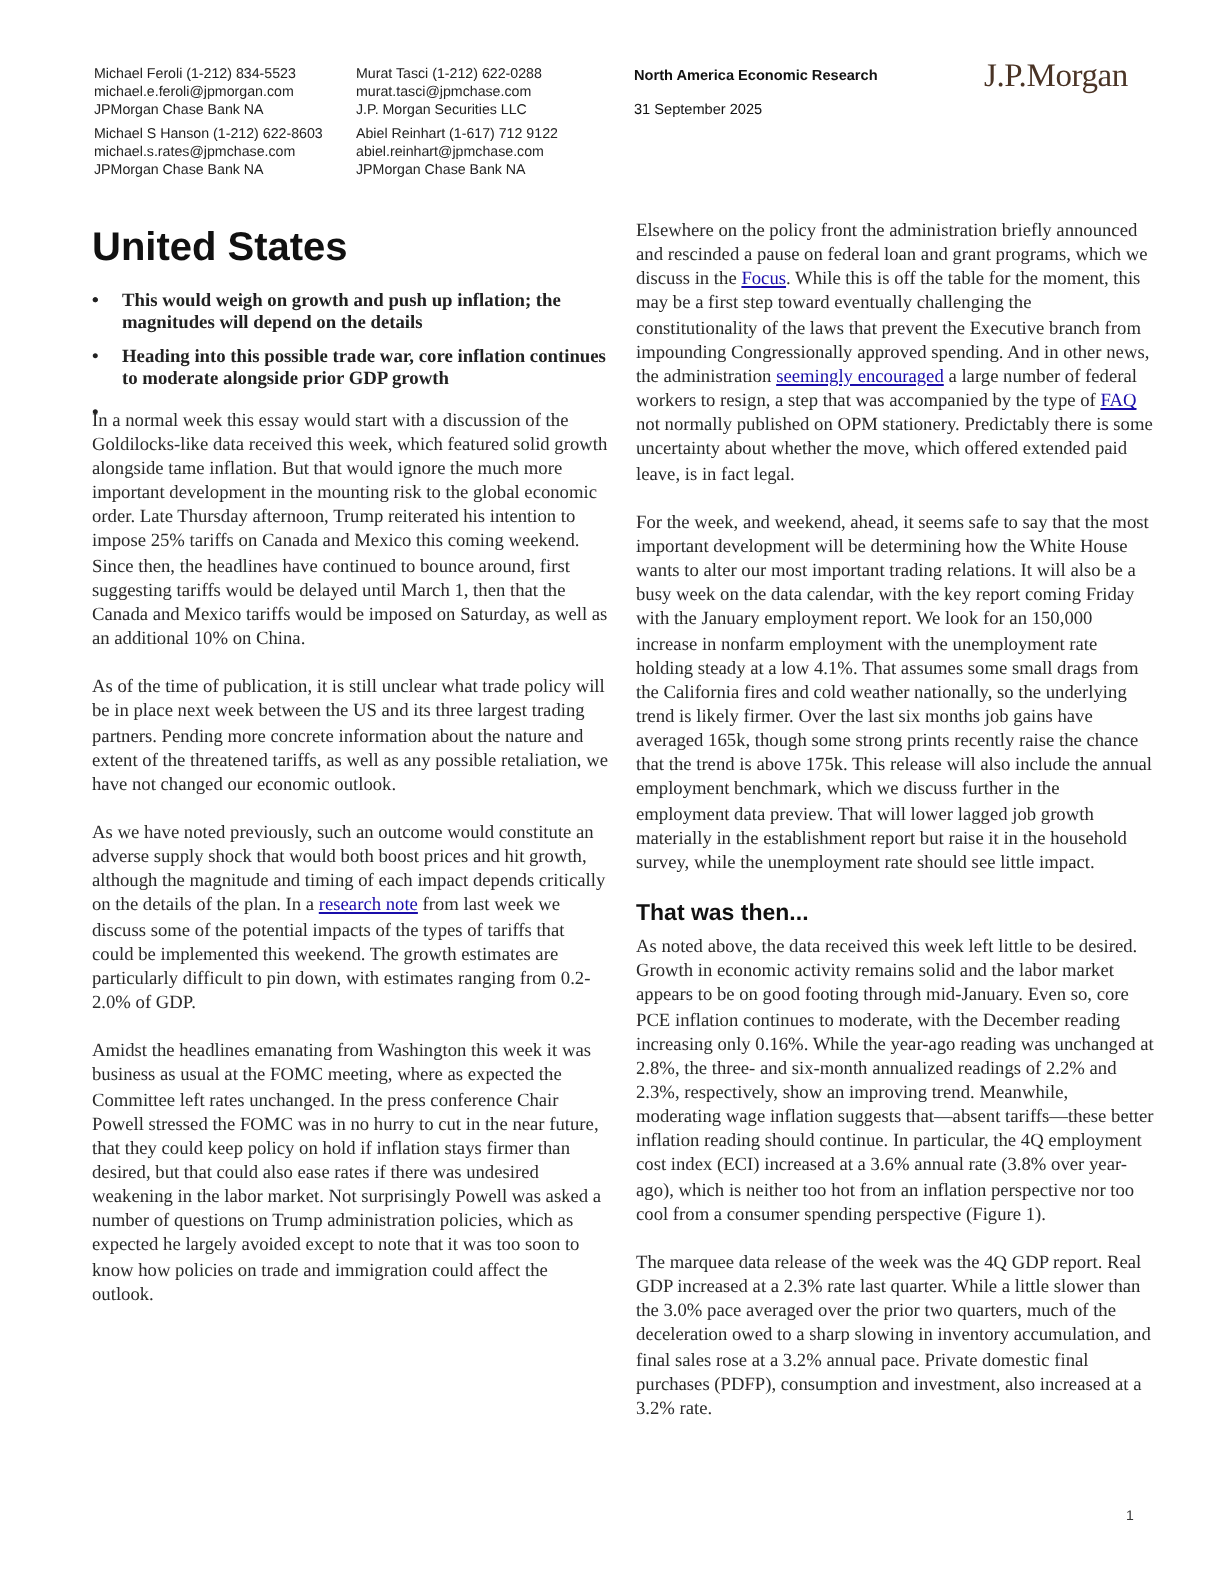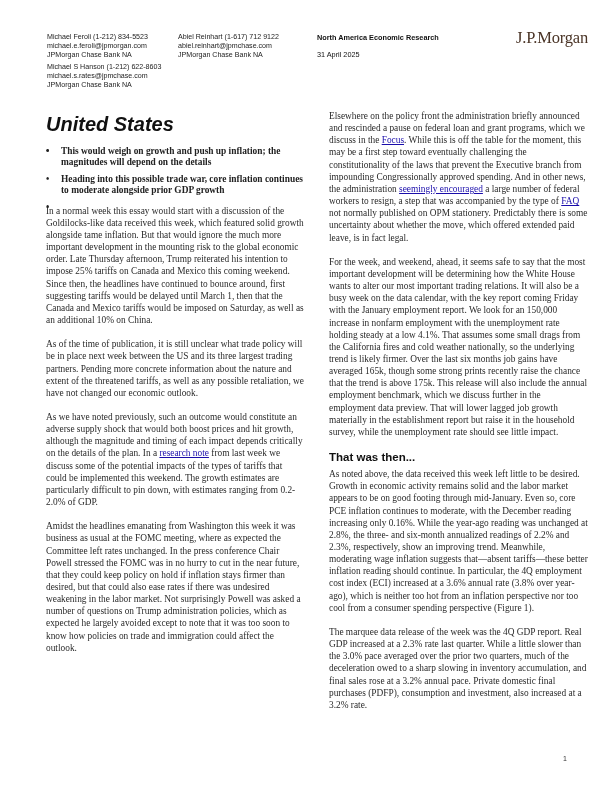--- a/index.html
+++ b/index.html
@@ -4,25 +4,25 @@
 <style>
   html, body { margin: 0; padding: 0; background: #ffffff; }
   body { width: 612px; height: 792px; position: relative; overflow: hidden; font-family: "Liberation Serif", serif; color: #222; }
   .hdr-contacts { position: absolute; left: 47px; top: 33px; font-family: "Liberation Sans", sans-serif; font-size: 7.1px; line-height: 9.2px; color: #222; }
   .contact-col { position: absolute; top: 0; width: 150px; }
   .contact { margin-bottom: 2px; white-space: nowrap; }
   .contact div { white-space: nowrap; }
   .hdr-right { position: absolute; left: 317px; top: 33px; font-family: "Liberation Sans", sans-serif; font-size: 7.3px; color: #111; }
   .series { font-weight: bold; }
   .date { margin-top: 8px; }
-  .logo { position: absolute; left: 492px; top: 28px; font-family: "Liberation Serif", serif; font-size: 16.5px; color: #4a3426; letter-spacing: -0.2px; margin-left: 24px; }
+  .logo { position: absolute; left: 492px; top: 28px; font-family: "Liberation Serif", serif; font-size: 16.5px; color: #4a3426; letter-spacing: -0.2px; }
   .col { position: absolute; top: 110px; width: 259px; font-size: 9.35px; line-height: 12.15px; color: #2a2a2a; }
   .col-left { left: 46px; }
-  .col-right { left: 318px; margin-left: 11px; }
-  .title { font-family: "Liberation Sans", sans-serif; font-weight: bold; font-size: 20px; color: #111; margin: 2px 0 10px 0; line-height: 24px; font-style: italic; }
+  .col-right { left: 318px; }
+  .title { font-family: "Liberation Sans", sans-serif; font-weight: bold; font-size: 20px; color: #111; margin: 2px 0 10px 0; line-height: 24px; }
   ul.bullets { list-style: none; margin: 0 0 8px 0; padding: 0; }
   ul.bullets li { position: relative; padding-left: 15px; font-weight: bold; font-size: 9.4px; line-height: 11.4px; margin-bottom: 5px; color: #222; }
   ul.bullets li .dot { position: absolute; left: 0; top: 0; }
   p { margin: 0 0 12px 0; text-align: left; }
   a.link { color: #1a0dab; text-decoration: underline; }
   .subhead { font-family: "Liberation Sans", sans-serif; font-weight: bold; font-size: 11.5px; color: #111; margin: 4px 0 4px 0; line-height: 14px; }
   .page-num { position: absolute; left: 563px; top: 755px; font-family: "Liberation Sans", sans-serif; font-size: 7px; color: #333; }
 </style>
 </head>
 <body>
@@ -35,30 +35,35 @@
       <div>JPMorgan Chase Bank NA</div>
     </div>
     <div class="contact">
       <div>Michael S Hanson  (1-212) 622-8603</div>
       <div>michael.s.rates@jpmchase.com</div>
       <div>JPMorgan Chase Bank NA</div>
     </div>
   </div>
   <div class="contact-col" style="left:131px;">
     <div class="contact">
+      <div>Murat Tasci  (1-212) 622-0288</div>
+      <div>murat.tasci@jpmchase.com</div>
+      <div>J.P. Morgan Securities LLC</div>
+    </div>
+    <div class="contact">
       <div>Abiel Reinhart  (1-617) 712 9122</div>
       <div>abiel.reinhart@jpmchase.com</div>
       <div>JPMorgan Chase Bank NA</div>
     </div>
   </div>
 </div>
 
 <div class="hdr-right">
   <div class="series">North America Economic Research</div>
-  <div class="date">31 April 2025</div>
+  <div class="date">31 September 2025</div>
 </div>
 
 <div class="logo">J.P.Morgan</div>
 
 <div class="col col-left">
   <div class="title">United States</div>
   <ul class="bullets">
     <li><span class="dot">•</span></li>
     <li><span class="dot">•</span><span>This would weigh on growth and push up inflation; the magnitudes will depend on the details</span></li>
     <li><span class="dot">•</span><span>Heading into this possible trade war, core inflation continues to moderate alongside prior GDP growth</span></li>

